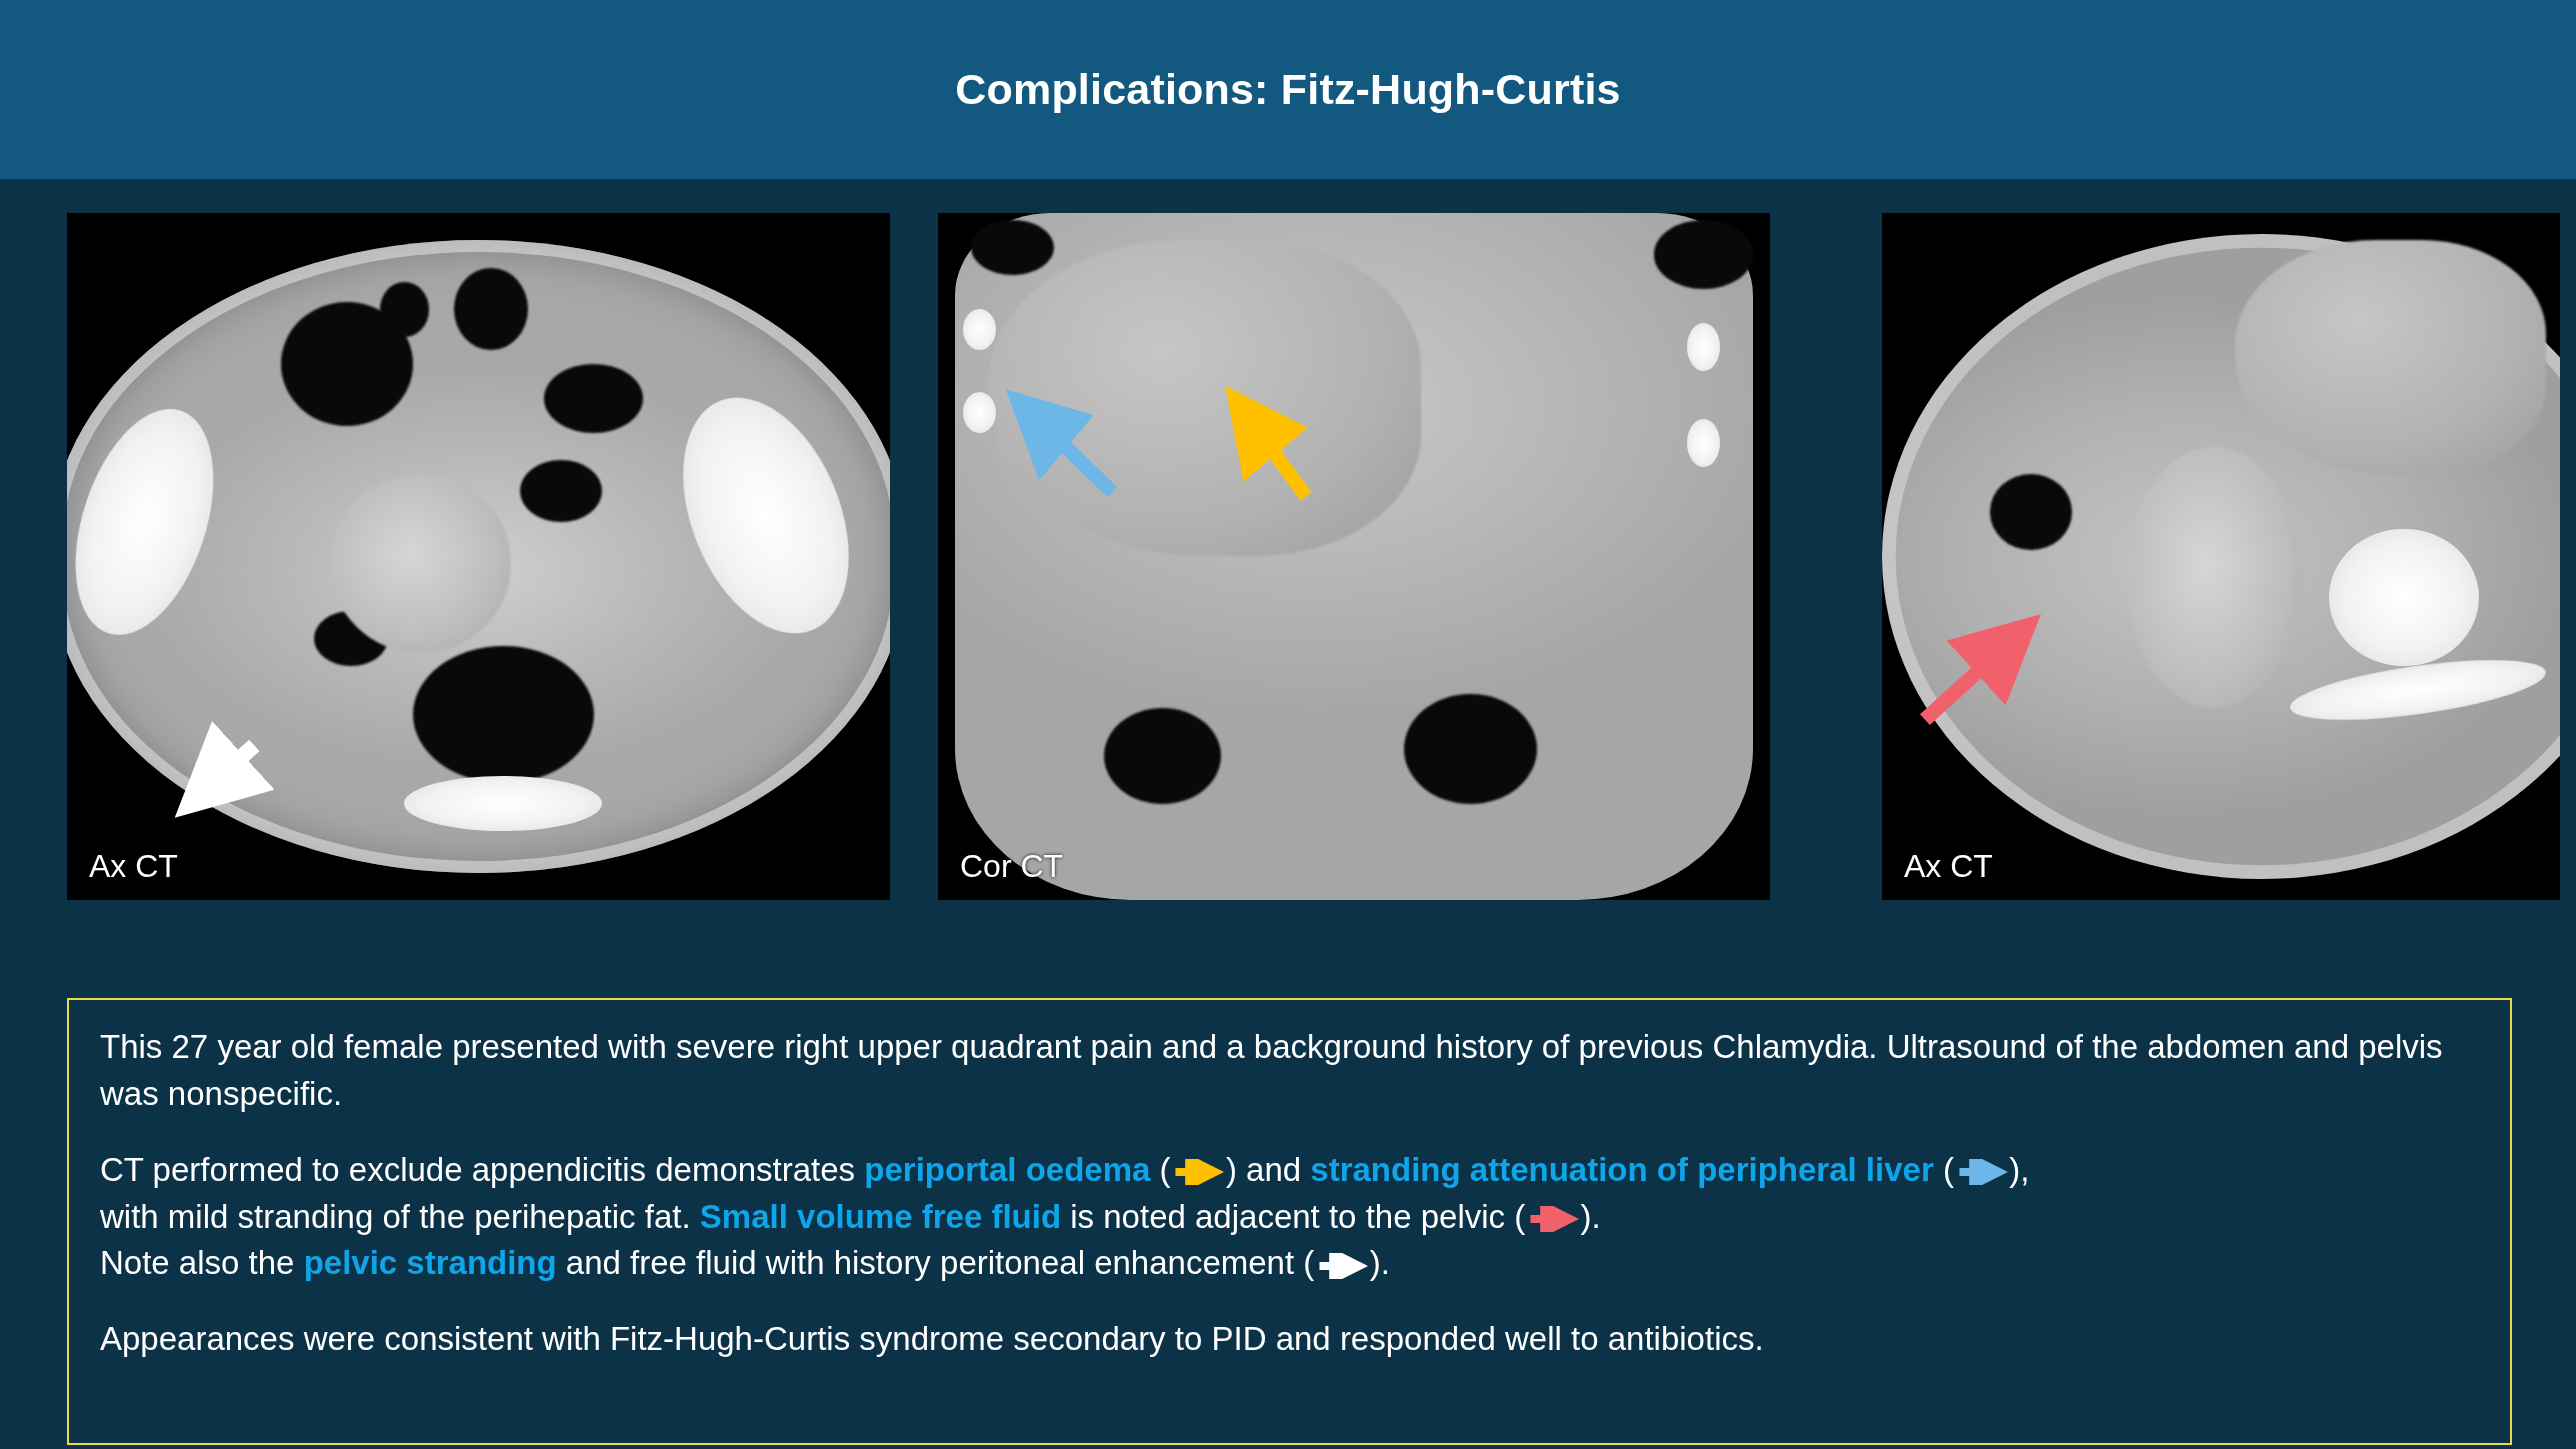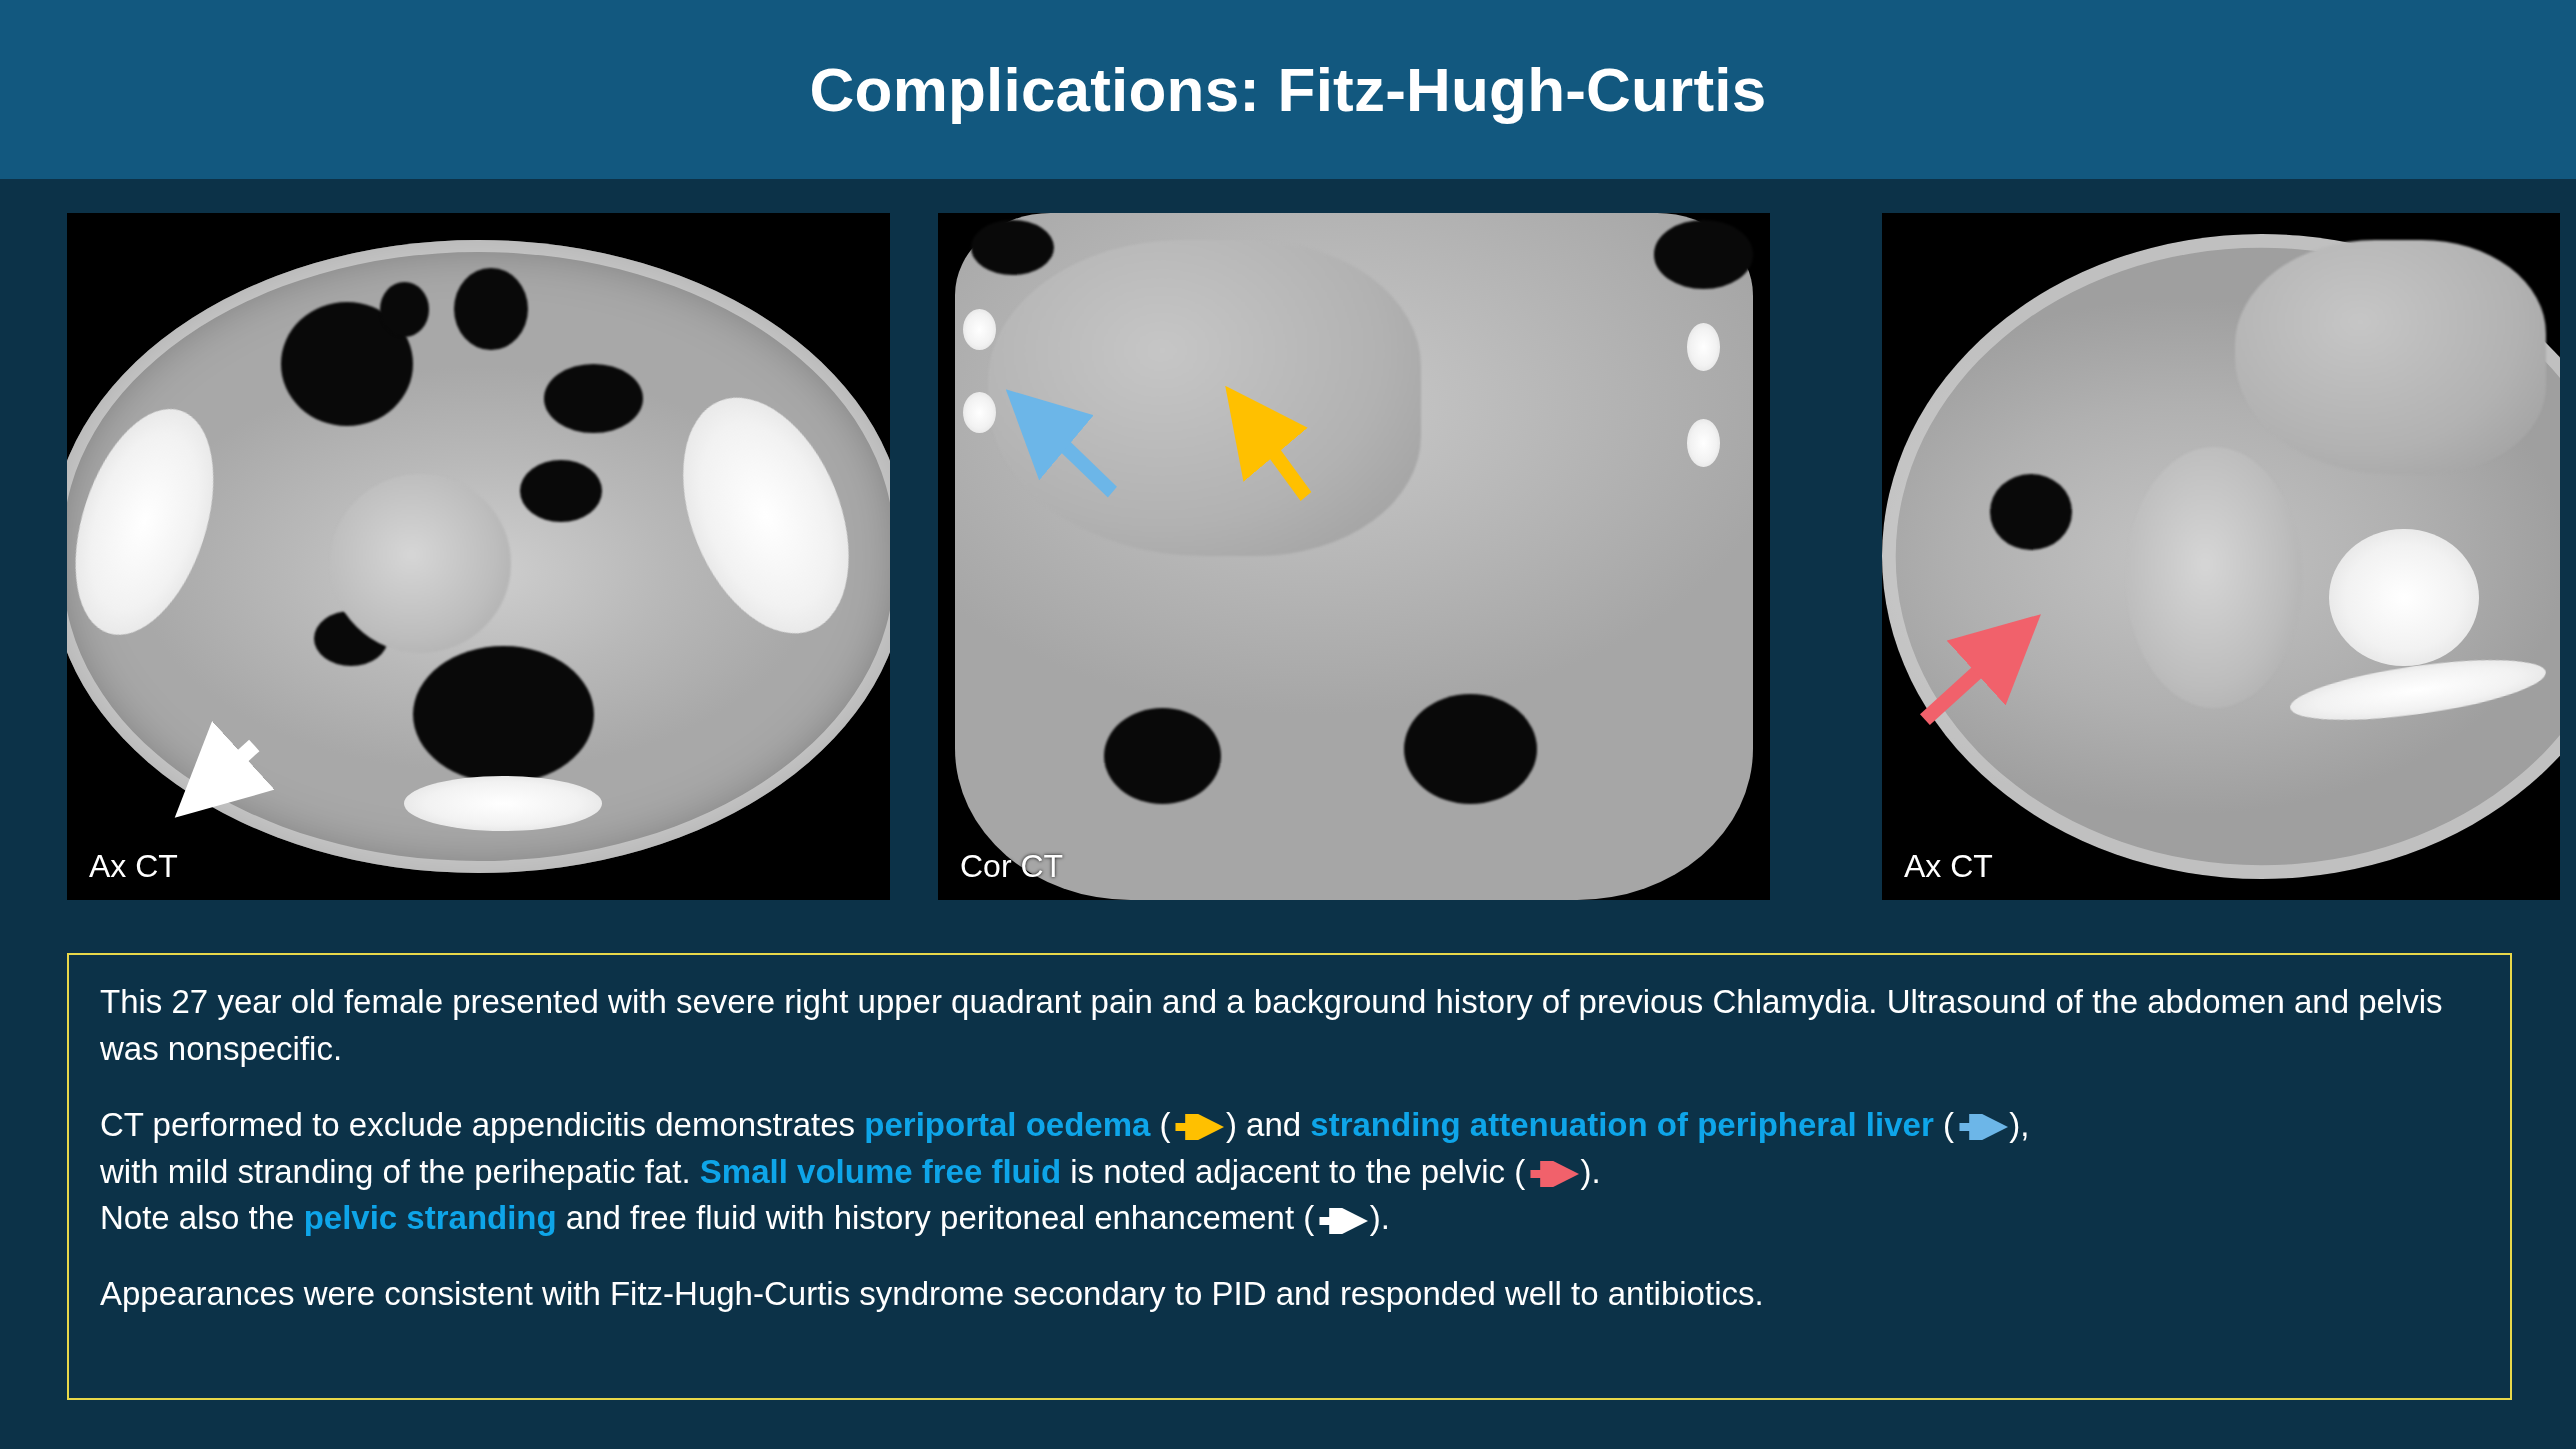--- a/index.html
+++ b/index.html
@@ -21,21 +21,21 @@
     left: 0; top: 0;
     width: 2576px;
     height: 179px;
     background: #12587f;
     display: flex;
     align-items: center;
     justify-content: center;
   }
   #title-text {
     color: #ffffff;
-    font-size: 62px;
+    font-size: 43px;
     font-weight: bold;
     letter-spacing: 0.2px;
     text-align: left;
   }
   
   #image-row {
     position: absolute;
     left: 0; top: 179px;
     width: 2576px;
     height: 730px;
@@ -104,21 +104,21 @@
     font-family: "Liberation Sans", sans-serif;
     text-shadow: 0 0 3.4px #000;
   }
   
   .arrow-svg { position: absolute; inset: 0; width: 100%; height: 100%; }
 
   
   #caption-box {
     position: absolute;
     left: 67px;
-    top: 953px;
+    top: 998px;
     width: 2445px;
     height: 447px;
     border: 2.6px solid #e8d84a;
     background: #0c3248;
     padding: 24px 31px 26px 31px;
   }
   .cap-p {
     color: #ffffff;
     font-size: 33px;
     line-height: 1.42;

